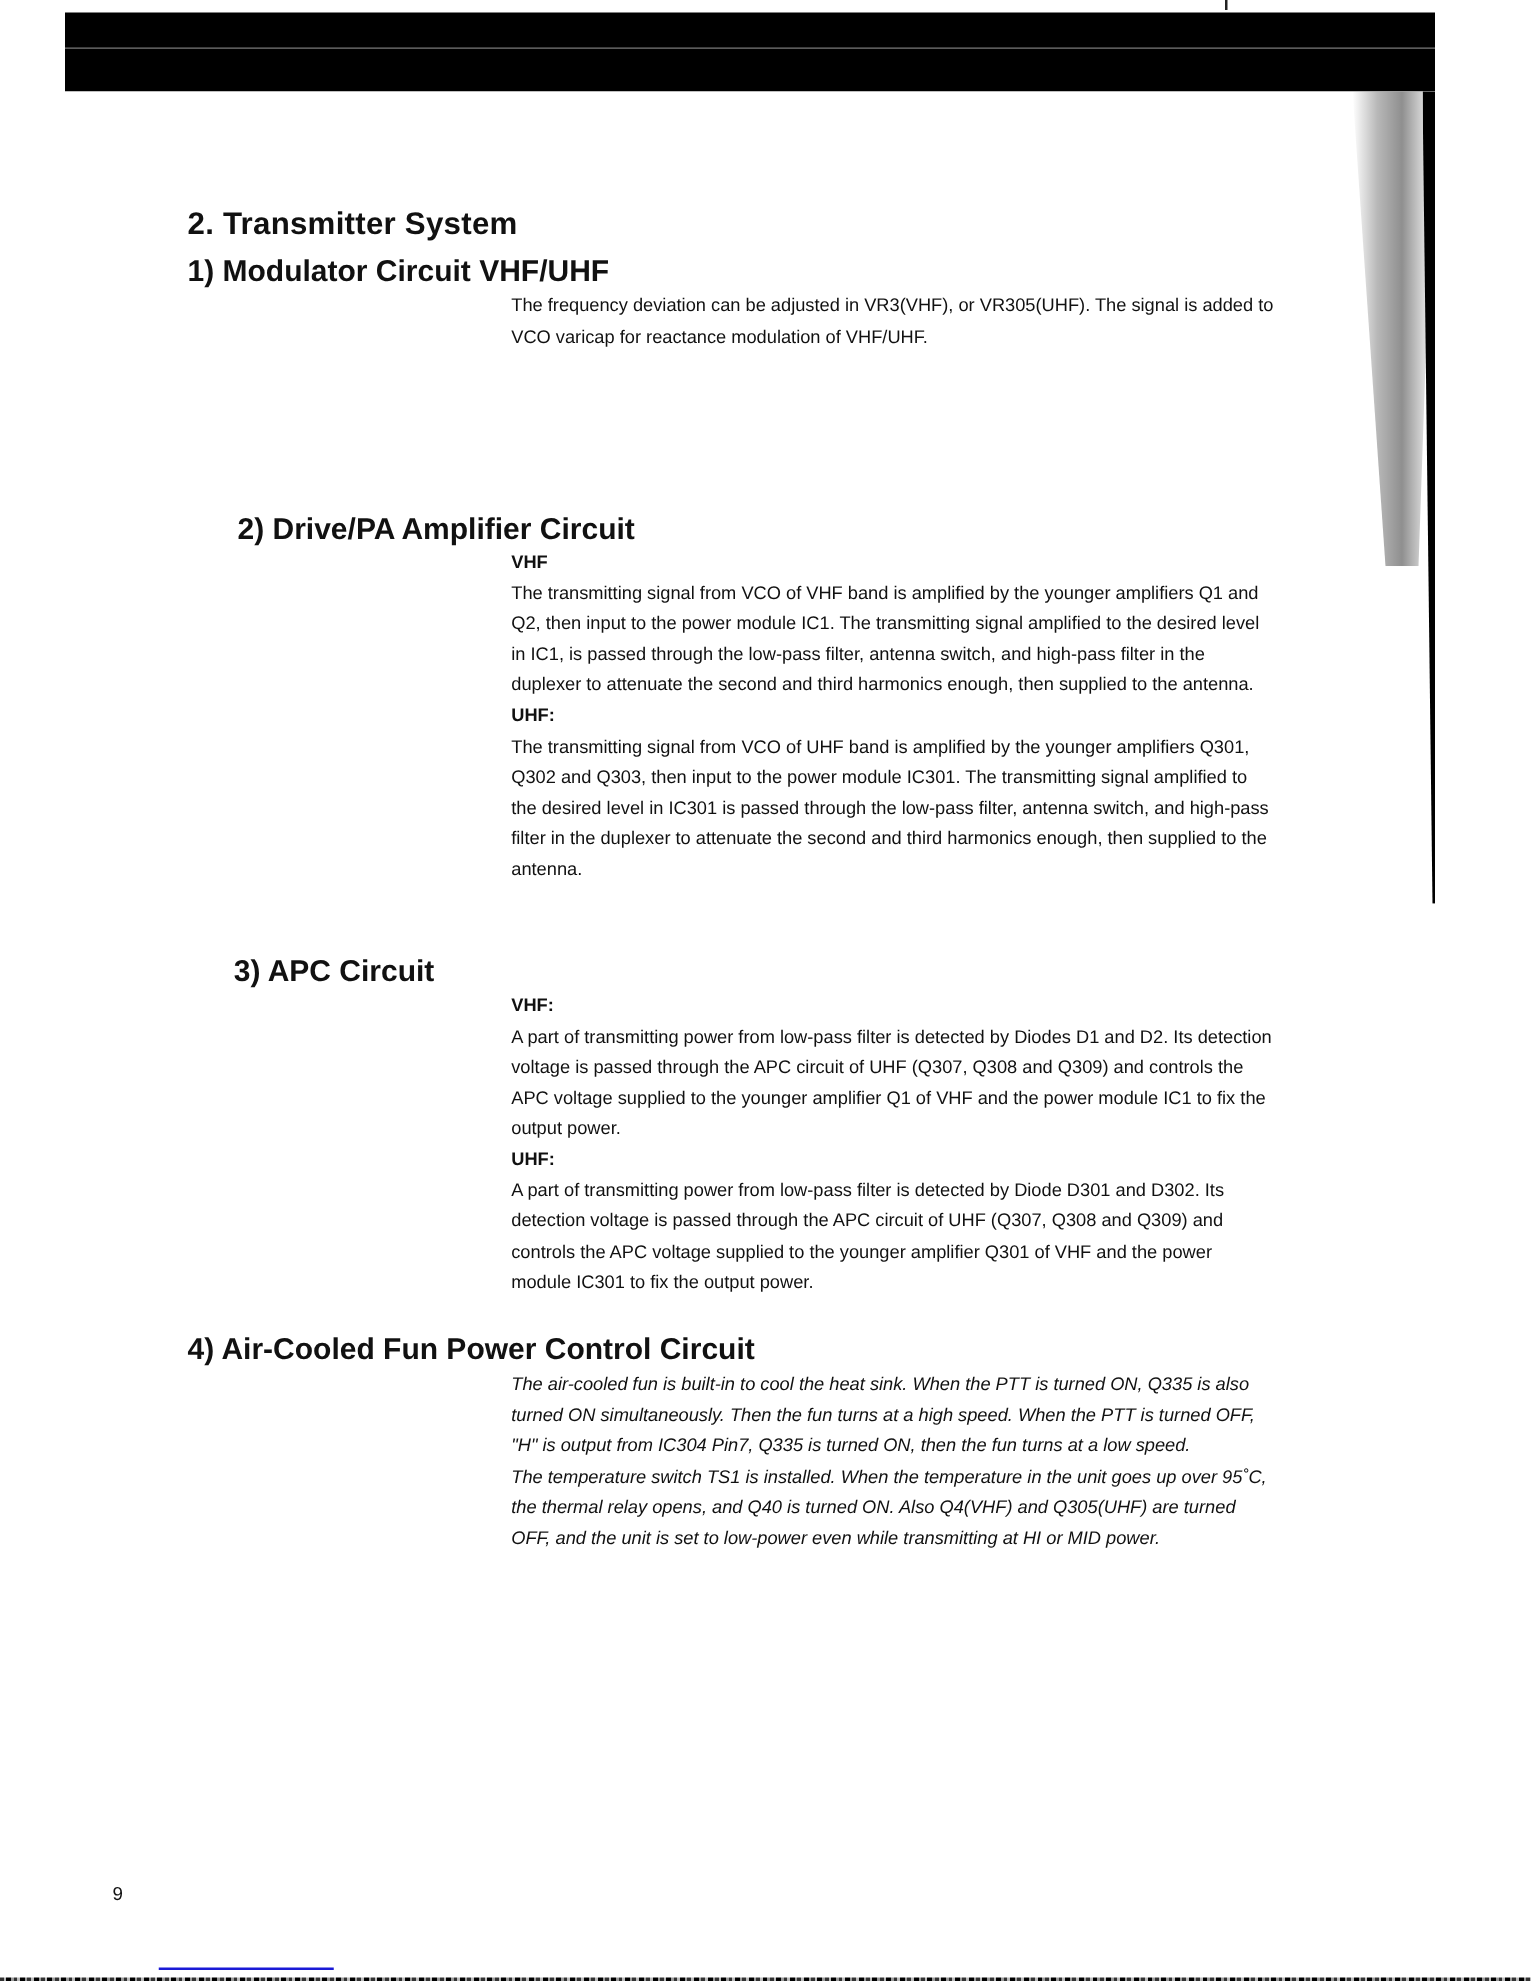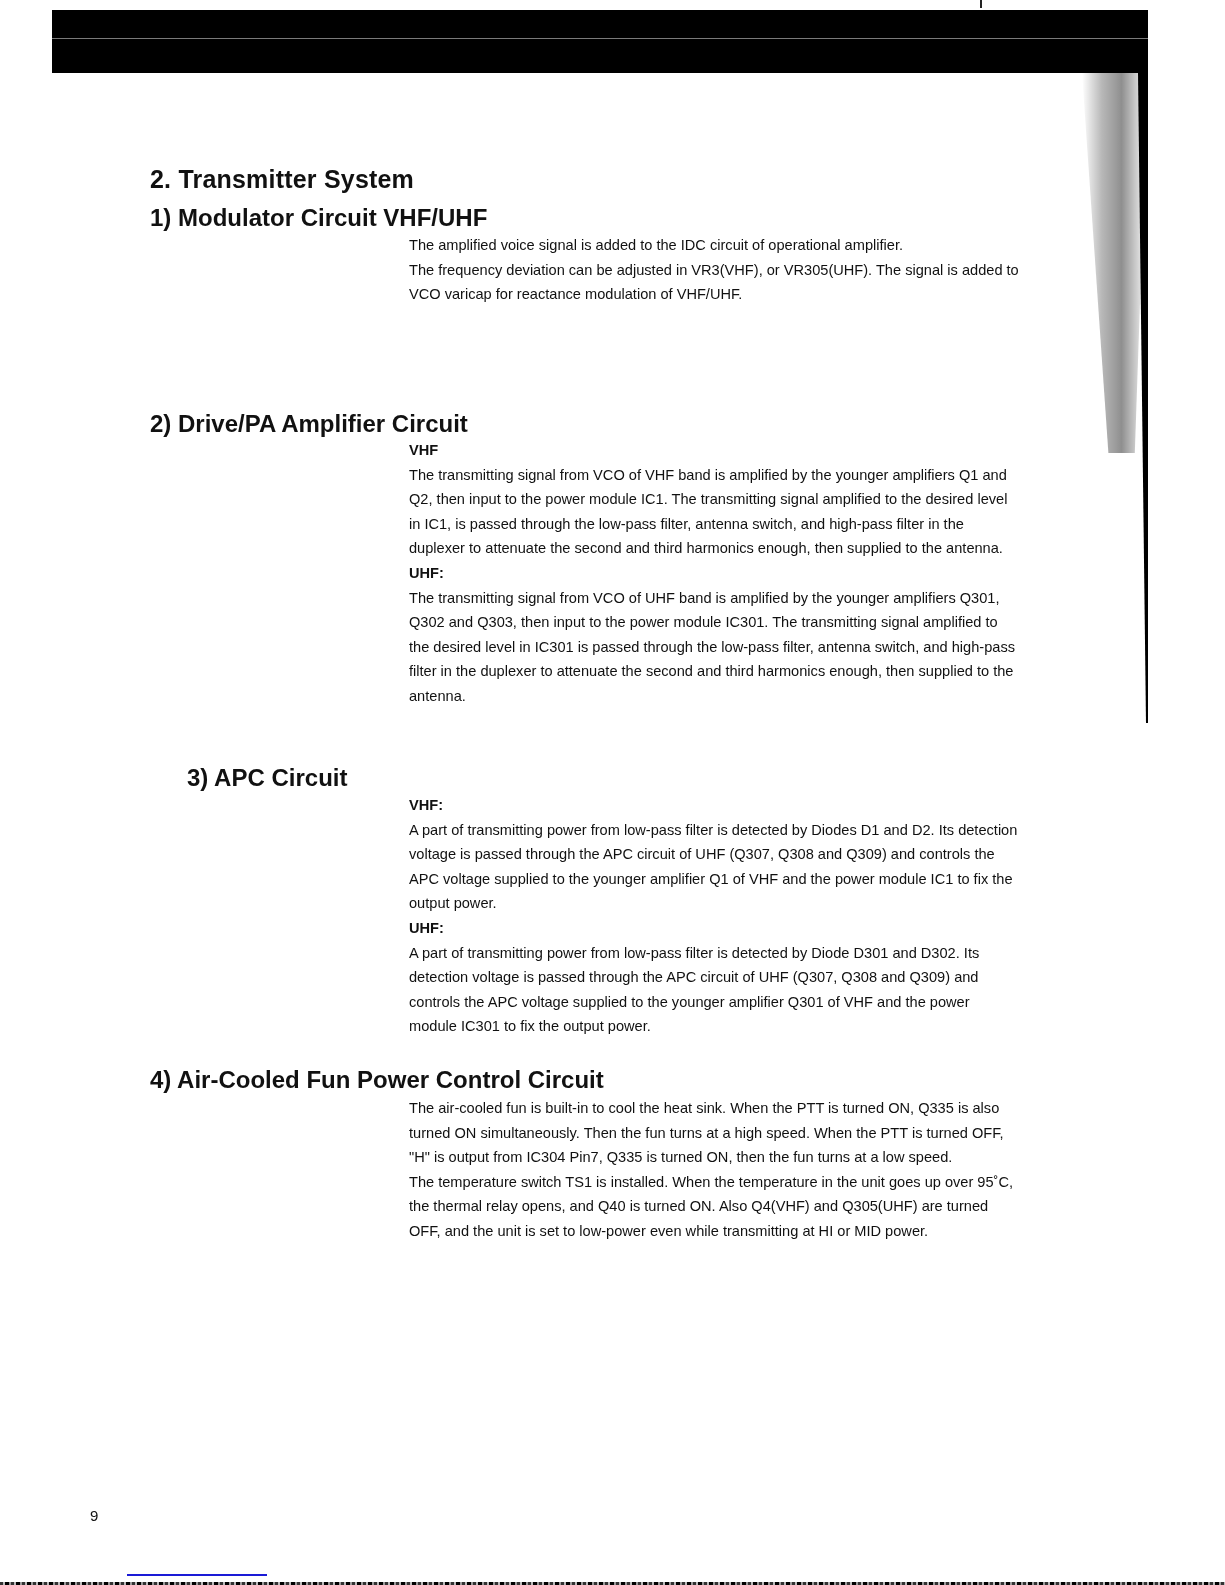--- a/index.html
+++ b/index.html
@@ -59,41 +59,40 @@
 <div class="top-bar">
   <div class="scanline"></div>
 </div>
 <div class="edge-shadow"></div>
 <div class="edge-bar"></div>
 
 <div class="section-title">2. Transmitter System</div>
 
 <div class="subhead" style="top:204px;">1) Modulator Circuit VHF/UHF</div>
 <div class="body-block" style="top:233px;">
-  <p>The amplified voice signal is added to the IDC circuit of operational amplifier.</p>
   <p>The frequency deviation can be adjusted in VR3(VHF), or VR305(UHF).  The signal is added to VCO varicap for reactance modulation of VHF/UHF.</p>
 </div>
 
-<div class="subhead" style="top:410px;">2) Drive/PA Amplifier Circuit</div>
+<div class="subhead" style="top:410px;margin-left:40px;">2) Drive/PA Amplifier Circuit</div>
 <div class="body-block" style="top:438px;">
   <p class="label">VHF</p>
   <p>The transmitting signal from VCO of VHF band is amplified by the younger amplifiers Q1 and Q2, then input to the power module IC1.  The transmitting signal amplified to the desired level in IC1, is passed through the low-pass filter, antenna switch, and high-pass filter in the duplexer to attenuate the second and third harmonics enough, then supplied to the antenna.</p>
   <p class="label">UHF:</p>
   <p>The transmitting signal from VCO of UHF band is amplified by the younger amplifiers Q301, Q302 and Q303, then input to the power module IC301.  The transmitting signal amplified to the desired level in IC301 is passed through the low-pass filter, antenna switch, and high-pass filter in the duplexer to attenuate the second and third harmonics enough, then supplied to the antenna.</p>
 </div>
 
 <div class="subhead" style="top:764px;margin-left:37px;">3) APC Circuit</div>
 <div class="body-block" style="top:793px;">
   <p class="label">VHF:</p>
   <p>A part of transmitting power from low-pass filter is detected by Diodes D1 and D2. Its detection voltage is passed through the APC circuit of UHF (Q307, Q308 and Q309) and controls the APC voltage supplied to the younger amplifier Q1 of VHF and the power module IC1 to fix the output power.</p>
   <p class="label">UHF:</p>
   <p>A part of transmitting power from low-pass filter is detected by Diode D301 and D302.   Its detection voltage is passed through the APC circuit of UHF (Q307, Q308 and Q309) and controls the APC voltage supplied to the younger amplifier Q301 of VHF and the power module IC301 to fix the output power.</p>
 </div>
 
 <div class="subhead" style="top:1066px;">4) Air-Cooled Fun Power Control Circuit</div>
-<div class="body-block" style="top:1096px;">
+<div class="body-block" style="top:1096px;font-style:italic;">
   <p>The air-cooled fun is built-in to cool the heat sink.  When the PTT is turned ON, Q335 is also turned ON simultaneously.  Then the fun turns at a high speed. When the PTT is turned OFF, "H" is output from IC304 Pin7, Q335 is turned ON, then the fun turns at a low speed.</p>
   <p>The temperature switch TS1 is installed.  When the temperature in the unit goes up over 95˚C, the thermal relay opens, and Q40 is turned ON.  Also Q4(VHF) and Q305(UHF) are turned OFF, and the unit is set to low-power even while transmitting at HI or MID power.</p>
 </div>
 
 <div class="page-number">9</div>
 <div class="blue-line"></div>
 <div class="bottom-noise"></div>
 
 </body></html>

